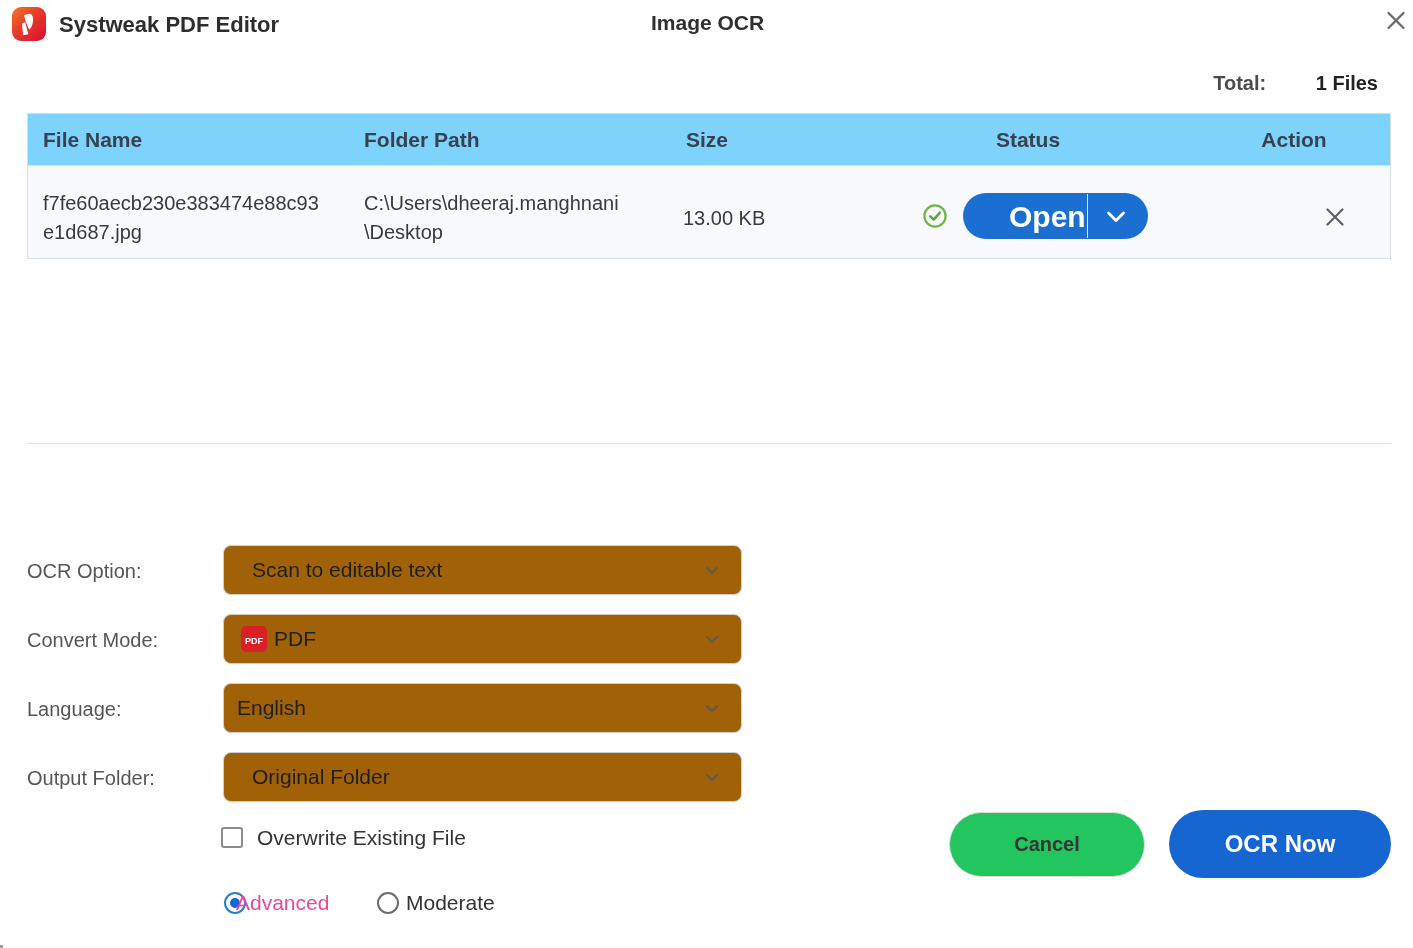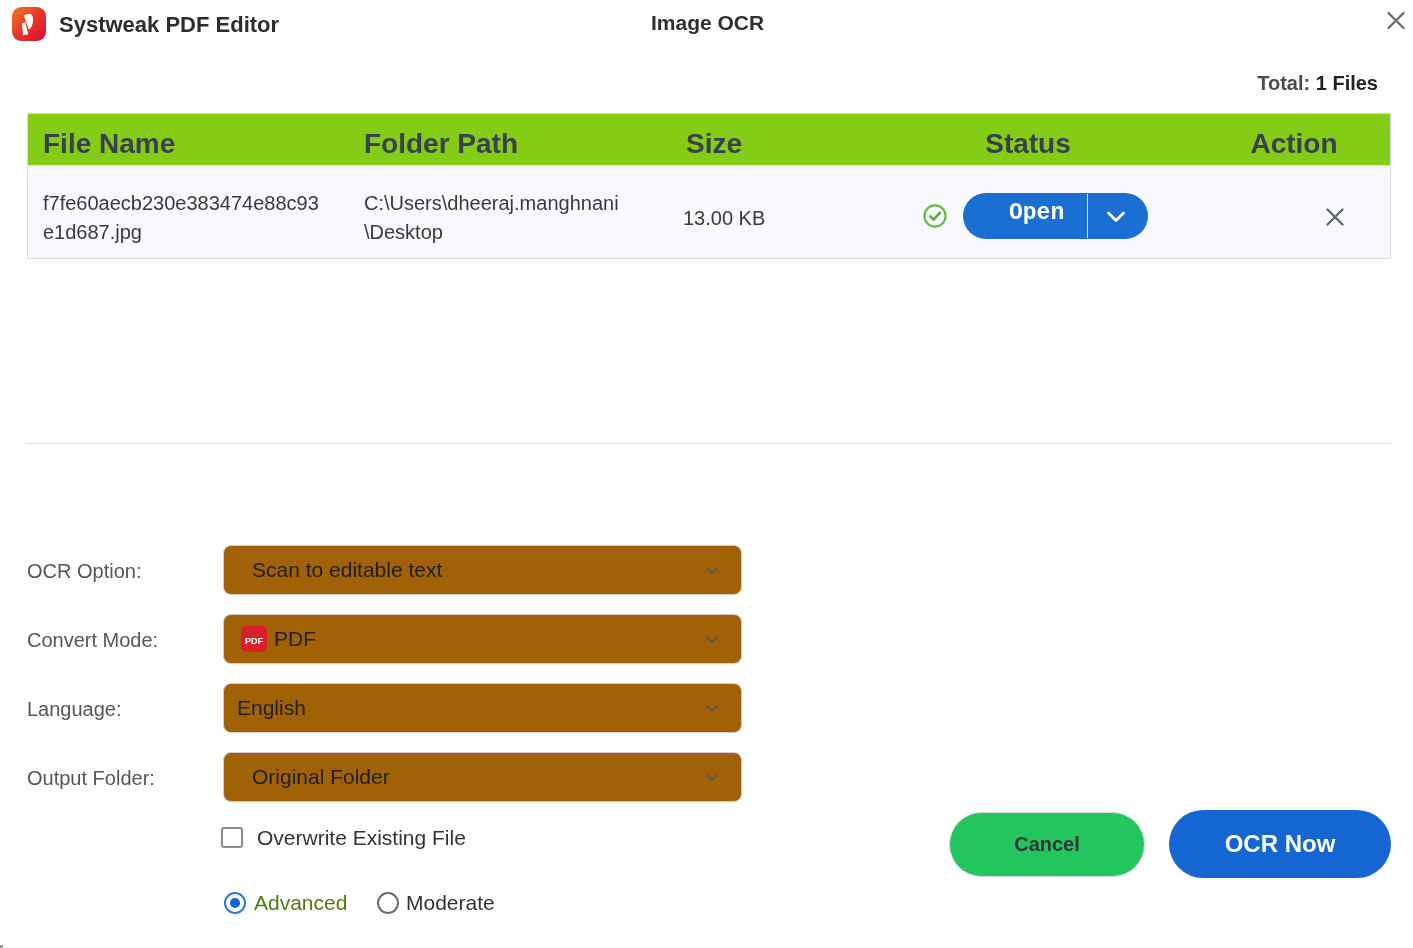--- a/index.html
+++ b/index.html
@@ -8,38 +8,38 @@
 .abs { position:absolute; }
 
 
 .logo { left:12px; top:7px; width:34px; height:34px; }
 .apptitle { left:59px; top:12px; font-size:22px; font-weight:700; color:#2d2d2d; }
 .dlgtitle { left:651px; top:11px; font-size:21px; font-weight:700; color:#2f2f2f; }
 .closebtn { left:1386px; top:11px; width:20px; height:20px; }
 
 
 .total { top:72px; right:35px; font-size:20px; color:#4c4c4c; font-weight:700; }
-.total b { color:#222; font-weight:700; }
+.total b { color:#222; font-weight:700;margin-left:44px; }
 
 
 .tbl { left:27px; top:113px; width:1364px; height:146px; border:1px solid #d9dde5; background:#f7f9fc; }
-.thead { position:absolute; left:0; top:0; width:100%; height:52px; background:#84cc16; border-bottom:1px solid #dfe3ea; font-size:28px; font-weight:700; color:#39414f; }
+.thead { position:absolute; left:0; top:0; width:100%; height:52px; background:#7dd3fc; border-bottom:1px solid #dfe3ea; font-size:21px; font-weight:700; color:#39414f; }
 .thead div, .trow > div, .trow > svg { position:absolute; }
 .th-file { left:15px; top:14px; }
 .th-folder { left:336px; top:14px; }
 .th-size { left:658px; top:14px; }
 .th-status { left:875px; top:14px; width:250px; text-align:center; }
 .th-action { left:1211px; top:14px; width:110px; text-align:center; }
 .trow { position:absolute; left:0; top:52px; width:100%; height:79px; font-size:20px; color:#3a3a3a; }
 .td-file { left:15px; top:23px; line-height:29px; }
 .td-folder { left:336px; top:23px; line-height:29px; }
 .td-size { left:655px; top:41px;text-align:center; }
 .td-statusicon { left:895px; top:38px; width:24px; height:24px; }
 .openbtn { left:935px; top:27px; width:185px; height:46px; background:#1b6fd2; border-radius:23px; color:#fff; }
-.open-label { position:absolute; left:46px; top:7px; width:70px; font-size:23px; font-weight:700;font-family:Liberation Mono, monospace; }
+.open-label { position:absolute; left:46px; top:7px; width:70px; font-size:30px; font-weight:700; }
 .open-divider { position:absolute; left:124px; top:1px; width:1px; height:44px; background:rgba(255,255,255,0.85); }
 .open-chev { position:absolute; right:0; top:0; width:61px; height:46px; }
 .td-action { left:1298px; top:42px; }
 
 
 .divider { left:27px; top:443px; width:1364px; height:1px; background:#e3e3e3; }
 
 
 .flabel { left:27px; font-size:20px; color:#565656; }
 .dd { left:223px; width:519px; height:50px; background:#a16207; border:1px solid #cfcfcf; border-radius:8px; box-shadow:0 1px 2px rgba(0,0,0,0.04); }
@@ -47,21 +47,21 @@
 .ddchev { position:absolute; right:22px; top:20px; width:14px; height:9px; }
 .pdficon { position:absolute; left:17px; top:11px; width:26px; height:26px; }
 .ddtext2 { position:absolute; left:50px; top:12px; font-size:21px; color:#1f1f1f; }
 
 
 .cb { left:221px; top:827px; width:22px; height:21px; border:2px solid #8a8a8a; border-radius:3px; background:#fff; }
 .cblabel { left:257px; top:826px; font-size:21px; color:#333; }
 .radio-outer { width:22px; height:22px; border-radius:50%; }
 .r1 { left:224px; top:892px; border:2.5px solid #2b7cd3; }
 .r1dot { position:absolute; left:3.5px; top:3.5px; width:10px; height:10px; border-radius:50%; background:#1467d2; }
-.r1label { left:254px; top:891px; font-size:21px; color:#4d7c0f; }
+.r1label { left:236px; top:891px; font-size:21px; color:#ec4899; }
 .r2 { left:377px; top:892px; border:2px solid #6c6c6c; background:#fff; }
 .r2label { left:406px; top:891px; font-size:21px; color:#333; }
 
 
 .cancel { left:949px; top:812px; width:196px; height:65px; background:#22c55e; border:1px solid #dcdcdc; border-radius:33px; text-align:center; line-height:63px; font-size:20px; font-weight:700; color:#363636; }
 .ocrnow { left:1169px; top:810px; width:222px; height:68px; background:#1566d0; border-radius:34px; text-align:center; line-height:68px; font-size:24px; font-weight:700; color:#fff; }
 .corner { left:0; top:945px; width:3px; height:3px; background:#9a9a9a; }
 </style>
 </head>
 <body>

